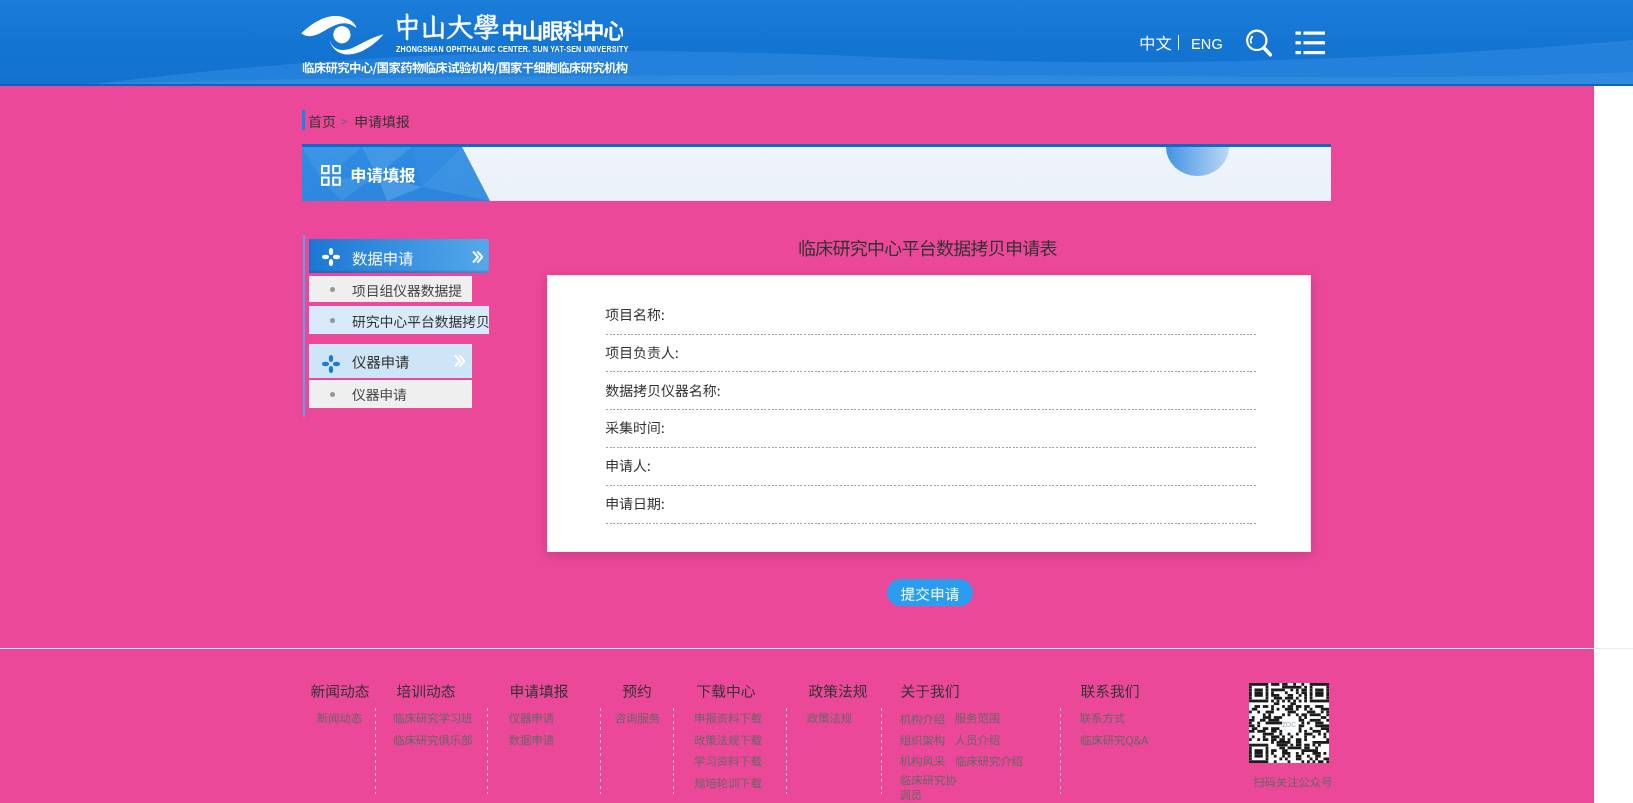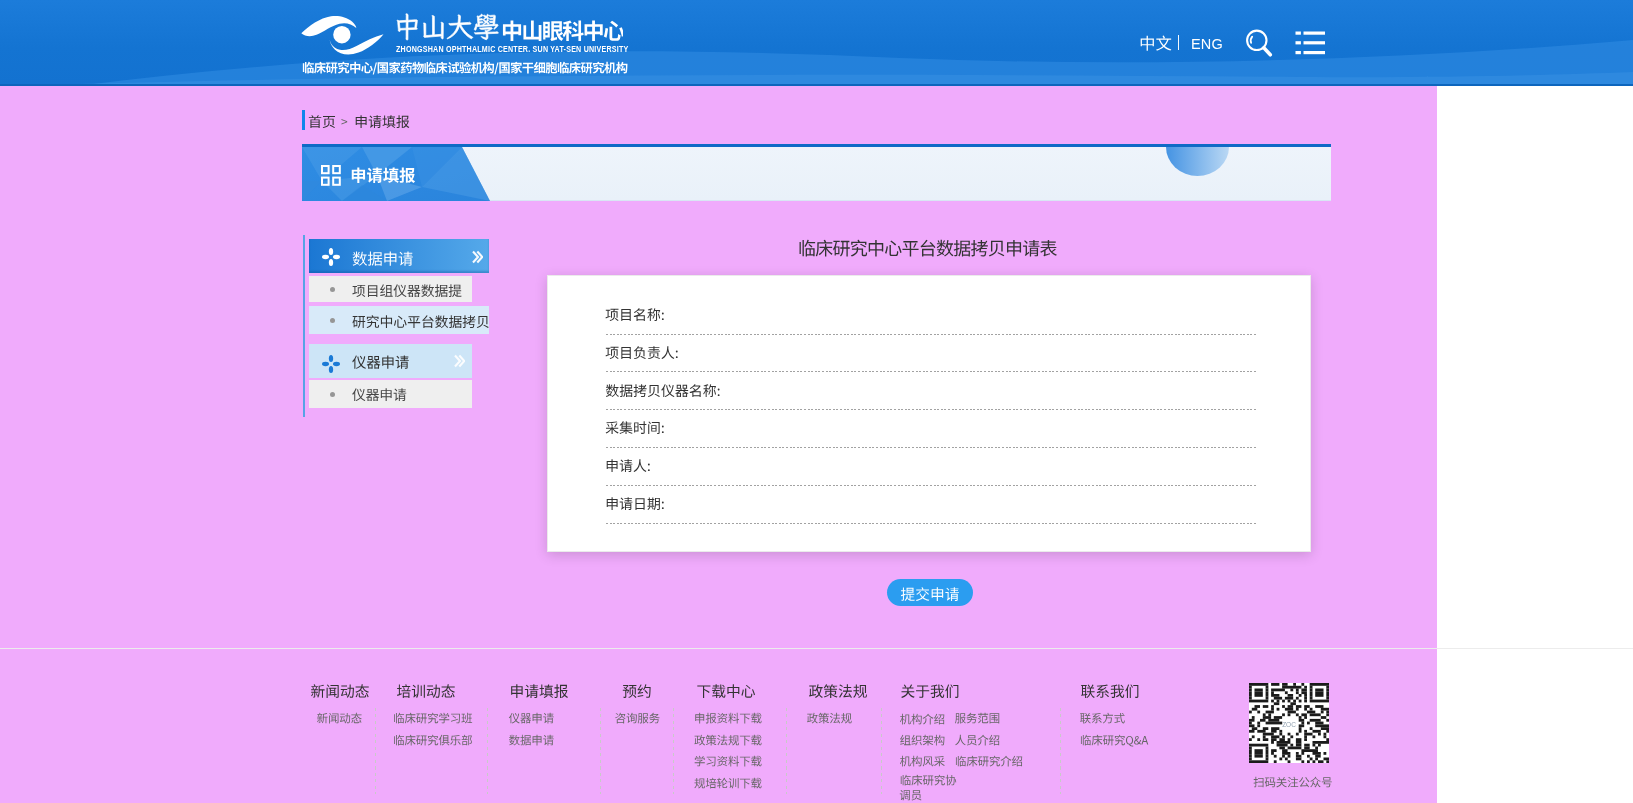--- a/index.html
+++ b/index.html
@@ -1,16 +1,16 @@
 <!DOCTYPE html>
 <html><head><meta charset="utf-8"><title>t</title><style>
 *{margin:0;padding:0;box-sizing:border-box}
 html,body{width:1633px;height:803px;overflow:hidden;background:#fff;
 font-family:"Liberation Sans",sans-serif}
-#page{position:relative;width:1437px;height:803px;background:#f0abfc}
+#page{position:relative;width:1594px;height:803px;background:#ec4899}
 .t{display:block}
 </style></head>
 <body>
 <div id="page">
 <svg width="0" height="0" style="position:absolute">
       <defs>
         <path id="k4e2d" d="M463 -533 462 -312 239 -302 220 -519ZM795 -552 771 -326 527 -315 529 -537ZM527 -257 827 -270Q841 -271 851 -273Q861 -275 861 -284Q861 -290 854 -301Q848 -312 833 -329L861 -545Q862 -552 866 -558Q870 -565 870 -573Q870 -576 866 -586Q863 -595 852 -604Q842 -613 821 -613Q817 -613 812 -613Q806 -613 799 -612L529 -596L530 -788Q530 -805 514 -814Q498 -822 481 -825Q464 -828 462 -828Q449 -828 449 -820Q449 -814 453 -807Q458 -797 461 -788Q464 -778 464 -764L463 -592L215 -577Q187 -588 170 -593Q154 -598 145 -598Q134 -598 134 -590Q134 -584 142 -571Q150 -558 154 -544Q158 -530 159 -515L177 -297Q178 -290 178 -284Q179 -277 179 -269Q179 -262 178 -255Q178 -248 177 -240V-232Q177 -211 196 -202Q215 -193 227 -193Q246 -193 246 -212V-215L243 -245L461 -254L460 4Q460 34 455 66Q455 68 454 70Q454 71 454 73Q454 88 464 97Q474 106 486 110Q499 114 505 114Q525 114 525 89Z"></path>
         <path id="k5c71" d="M242 16 779 -30Q779 -17 776 0Q774 18 773 21Q772 24 772 30Q772 43 784 53Q795 63 808 68Q822 74 829 74Q845 74 845 49L851 -481Q851 -497 841 -504Q831 -510 807 -518Q797 -522 790 -523Q783 -524 778 -524Q767 -524 767 -517Q767 -512 771 -507Q779 -496 780 -481Q782 -466 782 -449L779 -91L528 -71V-731Q528 -742 517 -749Q506 -756 491 -760Q476 -764 464 -766L453 -767Q440 -767 440 -760Q440 -756 445 -749Q453 -739 456 -724Q459 -710 459 -699L463 -65L222 -45L220 -456Q220 -473 212 -480Q203 -486 183 -493Q159 -501 147 -501Q135 -501 135 -494Q135 -489 139 -484Q147 -472 149 -456Q151 -441 151 -426L158 -85Q158 -71 156 -58Q154 -46 149 -29Q146 -23 146 -16Q146 2 164 13Q181 24 192 24Q201 24 212 20Q223 17 242 16Z"></path>
         <path id="k5927" d="M530 -437 872 -456Q883 -457 891 -462Q899 -466 899 -475Q899 -485 888 -497Q876 -509 862 -518Q849 -527 841 -527Q836 -527 832 -525Q822 -521 813 -519Q804 -517 793 -516L502 -499Q510 -555 514 -614Q519 -673 521 -736V-739Q521 -755 509 -765Q497 -775 481 -780Q465 -786 452 -788Q440 -790 438 -790Q428 -790 428 -783Q428 -778 432 -771Q439 -760 443 -748Q447 -736 447 -721Q447 -663 443 -606Q439 -548 430 -495L172 -480H159Q148 -480 136 -481Q125 -482 114 -484Q113 -484 112 -484Q111 -485 110 -485Q103 -485 103 -479Q103 -475 104 -473Q115 -444 127 -431Q139 -418 163 -418Q170 -418 178 -418Q186 -419 194 -419L418 -431Q408 -389 388 -332Q367 -276 327 -212Q287 -149 221 -84Q155 -19 55 41Q33 54 33 65Q33 73 45 73Q49 73 76 63Q103 53 145 30Q187 8 236 -28Q285 -64 334 -116Q382 -169 422 -240Q461 -310 483 -400Q532 -299 588 -222Q643 -145 698 -90Q752 -35 798 -0Q844 34 873 50Q902 67 906 67Q914 67 928 57Q943 47 954 36Q966 24 966 19Q966 12 948 3Q858 -41 780 -108Q702 -176 639 -260Q576 -345 530 -437Z"></path>
         <path id="k5b78" d="M552 -112 919 -126Q926 -127 932 -130Q937 -133 937 -140Q937 -144 930 -155Q922 -166 909 -176Q896 -186 880 -186Q873 -186 870 -185Q854 -181 838 -178Q821 -176 799 -175L539 -165L532 -183Q576 -203 614 -224Q653 -245 697 -278Q702 -281 710 -286Q719 -291 719 -299Q719 -303 713 -312Q707 -321 696 -329Q685 -337 669 -337Q665 -337 660 -336Q656 -336 650 -336L334 -318H320Q308 -318 296 -319Q285 -320 275 -323Q272 -324 268 -324Q258 -324 258 -317Q258 -314 261 -309Q269 -295 282 -281Q296 -267 323 -267Q330 -267 337 -267Q344 -267 354 -268L625 -286Q600 -267 574 -252Q547 -238 511 -222Q500 -241 487 -241Q484 -241 475 -238Q466 -236 458 -230Q450 -225 450 -217Q450 -212 457 -201Q469 -185 479 -162L153 -149H140Q125 -149 112 -150Q100 -152 85 -155Q84 -155 82 -156Q81 -156 80 -156Q73 -156 73 -150Q73 -146 74 -144Q76 -140 82 -128Q87 -117 100 -107Q113 -97 134 -97Q140 -97 147 -98Q154 -98 163 -98L494 -110Q500 -76 500 -37Q500 -8 497 21Q497 22 496 24Q496 25 496 26Q493 32 488 32Q481 32 456 26Q431 19 400 9Q370 -1 348 -9Q330 -15 321 -15Q312 -15 312 -10Q312 -3 327 10Q342 24 365 40Q388 55 414 69Q439 83 462 92Q485 101 498 101Q508 101 523 94Q538 87 550 63Q561 39 561 -12Q561 -19 560 -26Q560 -32 560 -39Q559 -59 557 -78Q555 -96 552 -112ZM499 -503Q513 -493 526 -481Q540 -469 553 -458Q564 -449 572 -449Q581 -449 590 -462Q600 -476 600 -484Q600 -492 586 -504Q572 -515 557 -525Q542 -535 538 -537Q539 -538 550 -550Q562 -561 574 -574Q586 -588 586 -593Q586 -602 578 -611Q569 -620 558 -626Q547 -632 540 -632Q532 -632 530 -624Q529 -615 522 -600Q516 -586 496 -563Q464 -584 448 -593Q433 -602 428 -604Q422 -606 420 -606Q415 -606 406 -596Q398 -586 398 -578Q398 -571 411 -564Q424 -557 437 -548Q450 -539 464 -528Q451 -512 434 -496Q417 -481 400 -468Q375 -449 375 -440Q375 -435 382 -435Q387 -435 398 -438Q410 -442 434 -456Q458 -471 499 -503ZM500 -681Q522 -665 547 -643Q557 -633 566 -633Q575 -633 584 -647Q593 -661 593 -667Q593 -672 586 -681Q579 -690 541 -715Q552 -724 562 -736Q573 -748 584 -758Q588 -762 588 -769Q588 -783 572 -797Q556 -811 545 -811Q537 -811 534 -803Q526 -778 514 -760Q501 -743 499 -741Q459 -768 441 -777Q423 -786 417 -786Q409 -786 400 -774Q394 -765 394 -759Q394 -754 398 -750Q401 -747 405 -744Q419 -736 434 -726Q450 -715 466 -704Q437 -672 404 -645Q383 -628 383 -618Q383 -613 390 -613Q403 -613 425 -626Q447 -640 468 -656Q490 -673 500 -681ZM163 -368 845 -401Q834 -376 820 -355Q806 -334 785 -308Q772 -292 772 -281Q772 -273 780 -273Q785 -273 800 -281Q815 -289 843 -315Q871 -341 912 -394Q914 -397 920 -402Q926 -408 926 -416Q926 -429 912 -440Q899 -451 885 -451Q881 -451 876 -450Q872 -450 866 -450L799 -447L827 -730Q827 -735 828 -739Q830 -743 830 -747Q830 -758 821 -765Q812 -772 802 -776Q791 -779 785 -779H777L660 -770H649Q632 -770 617 -773Q614 -774 611 -774Q606 -774 606 -769Q606 -768 608 -756Q611 -744 622 -732Q632 -720 655 -720Q660 -720 664 -720Q669 -721 674 -721L763 -727L759 -665L665 -658H655Q639 -658 622 -661Q621 -661 620 -662Q618 -662 617 -662Q611 -662 611 -656Q611 -655 614 -644Q618 -633 628 -622Q638 -612 658 -612Q662 -612 666 -612Q669 -613 673 -613L755 -619L751 -562L661 -556H651Q636 -556 619 -559Q618 -559 616 -560Q615 -560 614 -560Q608 -560 608 -555L611 -544Q614 -532 624 -520Q633 -509 651 -509Q656 -509 660 -510Q665 -510 670 -510L748 -515L742 -444L258 -419L252 -494L364 -502Q388 -504 388 -517Q388 -526 378 -534Q369 -542 358 -548Q348 -553 343 -553Q339 -553 333 -551Q319 -545 299 -544L248 -540L244 -597L358 -606Q381 -608 381 -620Q381 -626 368 -642Q355 -657 338 -657Q334 -657 332 -656Q329 -656 326 -655Q308 -650 291 -648L241 -643L237 -695Q271 -706 300 -719Q328 -732 365 -751Q372 -755 372 -763Q372 -771 365 -784Q358 -797 349 -808Q340 -818 332 -818Q325 -818 322 -808Q317 -795 292 -774Q267 -752 227 -738Q188 -753 177 -753Q169 -753 169 -746Q169 -740 174 -725Q177 -715 180 -699Q182 -683 183 -666L203 -416L172 -415L175 -433Q176 -437 176 -443Q176 -450 172 -456Q168 -462 154 -466Q151 -466 148 -466Q146 -467 144 -467Q131 -467 128 -462Q125 -457 123 -446Q116 -402 104 -360Q91 -317 71 -279Q68 -275 68 -269Q68 -259 83 -248Q98 -236 113 -236Q118 -236 124 -242Q129 -249 138 -276Q148 -304 163 -368Z"></path>

